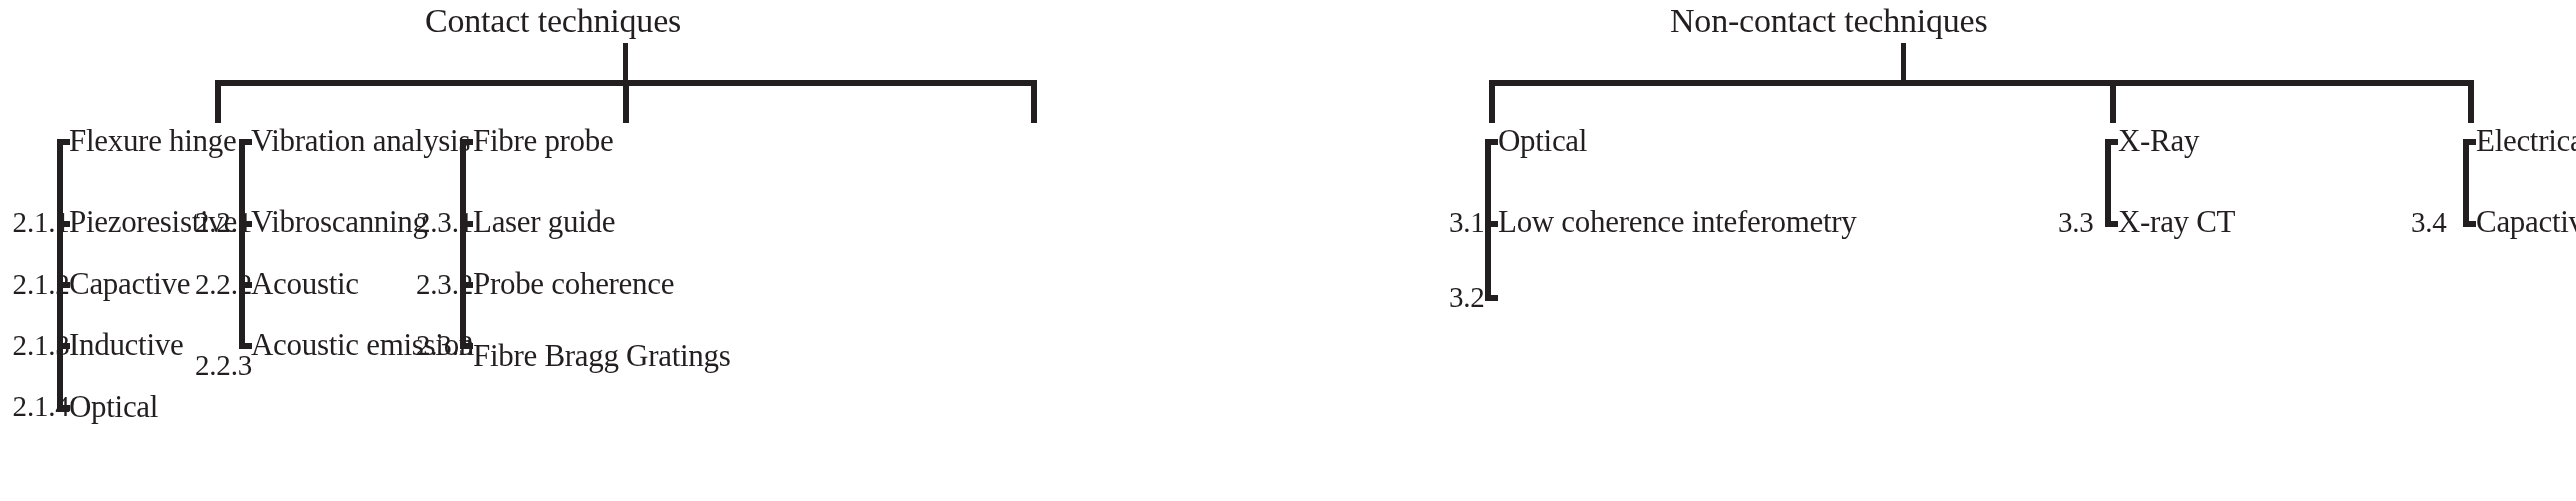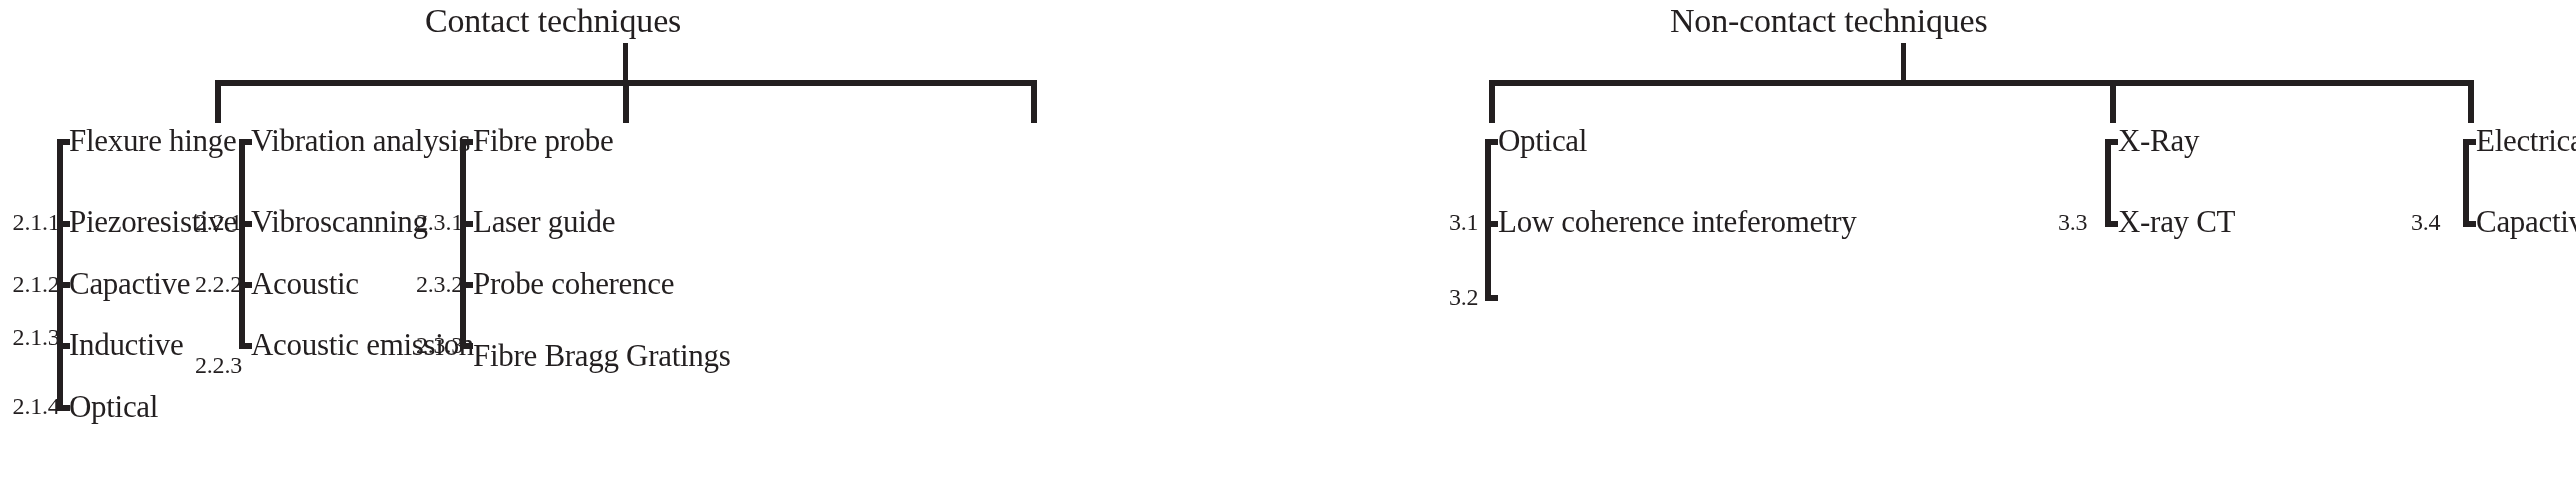--- a/index.html
+++ b/index.html
@@ -53,21 +53,21 @@
     position: absolute;
     font-size: 31px;
     line-height: 31px;
     font-weight: 400;
     letter-spacing: -0.3px;
     white-space: nowrap;
     color: #231f20;
   }
   .num {
     position: absolute;
-    font-size: 24px;
+    font-size: 29px;
     line-height: 23.6px;
     font-weight: 400;
     letter-spacing: -0.2px;
     white-space: nowrap;
     color: #231f20;
   }
 
   
   .bracket-spine {
     position: absolute;
@@ -103,21 +103,21 @@
 
   <div class="tick" style="left:57px; top:221px;"></div>
   <div class="num" style="left:12.6px; top:211px;">2.1.1</div>
   <div class="node-label" style="left:69px; top:206px;">Piezoresistive</div>
 
   <div class="tick" style="left:57px; top:282px;"></div>
   <div class="num" style="left:12.6px; top:273px;">2.1.2</div>
   <div class="node-label" style="left:69px; top:268px;">Capactive</div>
 
   <div class="tick" style="left:57px; top:343px;"></div>
-  <div class="num" style="left:12.6px; top:326px;text-align:right;">2.1.3</div>
+  <div class="num" style="left:12.6px; top:334px;text-align:right;">2.1.3</div>
   <div class="node-label" style="left:69px; top:329px;">Inductive</div>
 
   <div class="tick" style="left:57px; top:405px;"></div>
   <div class="num" style="left:12.6px; top:395px;">2.1.4</div>
   <div class="node-label" style="left:69px; top:391px;">Optical</div>
 
   <div class="bracket-spine" style="left:239px; top:139px; height:206px;"></div>
 
   <div class="tick" style="left:239px; top:139px;"></div>
   <div class="node-label" style="left:251px; top:125px;">Vibration analysis</div>

